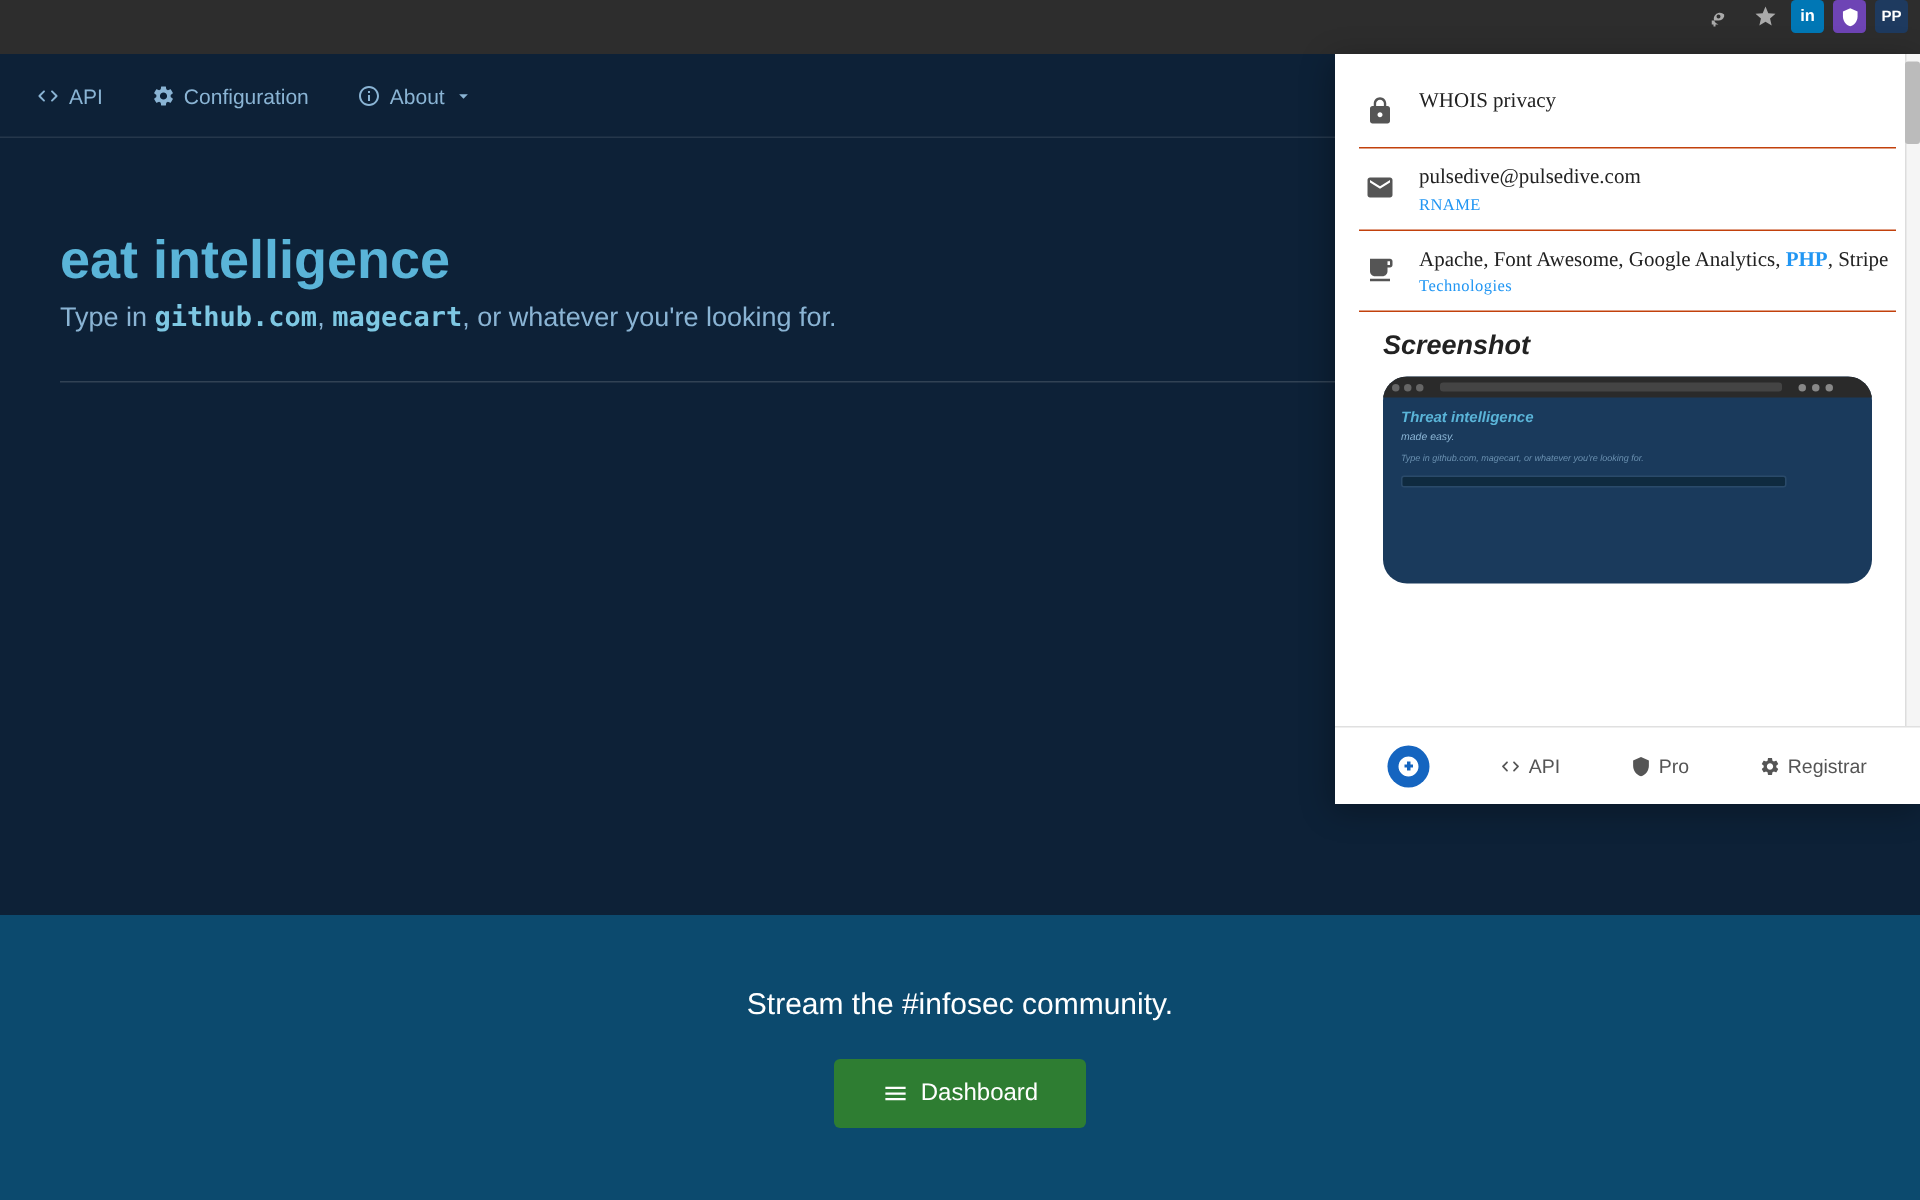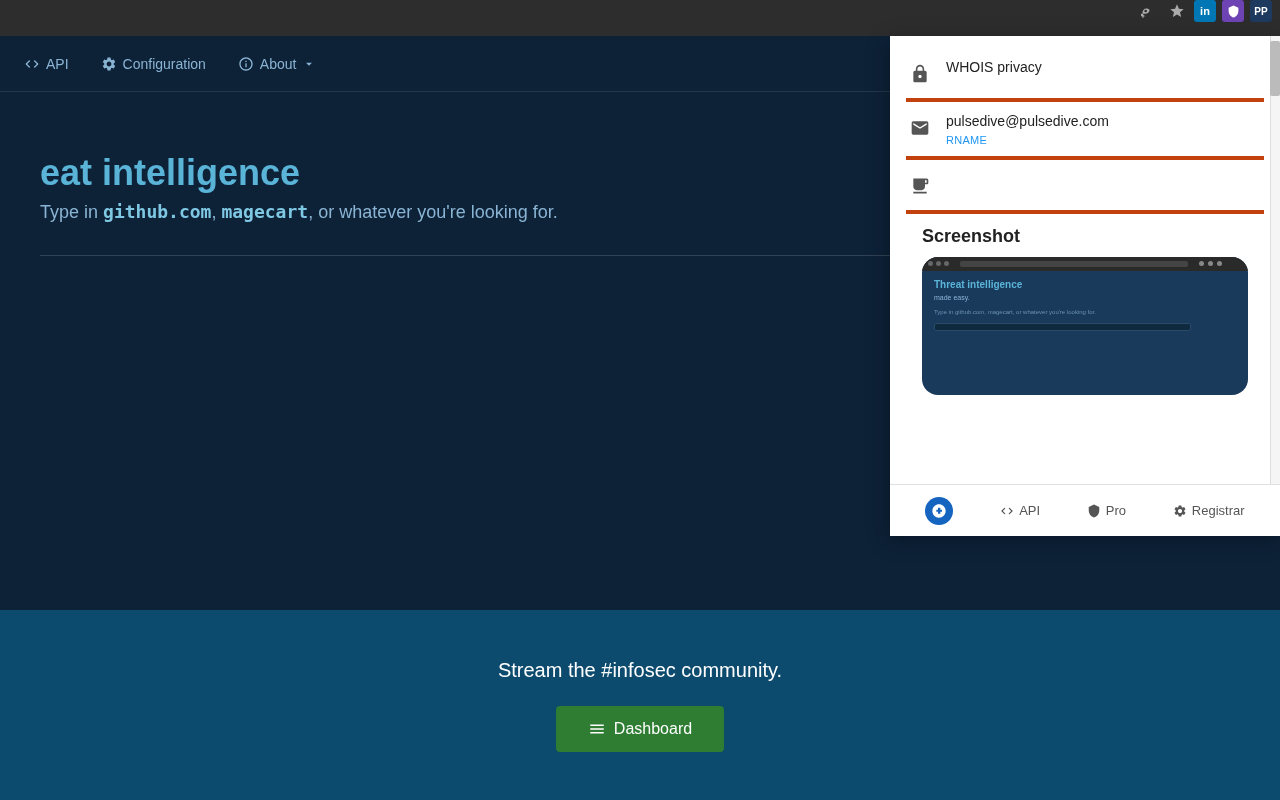--- a/index.html
+++ b/index.html
@@ -115,21 +115,22 @@
 
     .popup-content {
       padding: 12px 16px 0;
     }
 
     .popup-row {
       display: flex;
       align-items: flex-start;
       gap: 12px;
       padding: 10px 0;
-      border-bottom: 4px solid #c2410c;
+      border-bottom: 1px solid #c2410c;
+      font-family: Liberation Serif, serif;
     }
     .popup-row:last-of-type { border-bottom: none; }
 
     .popup-icon {
       width: 28px; height: 28px;
       min-width: 28px;
       display: flex; align-items: center; justify-content: center;
       color: #555;
       font-size: 16px;
       margin-top: 2px;
@@ -146,20 +147,21 @@
       color: #2196F3;
       font-weight: 500;
       letter-spacing: 0.3px;
       margin-top: 2px;
     }
     .popup-sublabel.tech { color: #2196F3; }
 
     
     .screenshot-section {
       padding: 12px 16px 16px;
+      font-style: italic;
     }
     .screenshot-title {
       font-size: 18px;
       font-weight: 600;
       color: #222;
       margin-bottom: 10px;
     }
     .screenshot-img {
       width: 100%;
       height: 138px;
@@ -362,20 +364,24 @@
           <div class="popup-sublabel">RNAME</div>
         </div>
       </div>
 
 
       <div class="popup-row">
         <div class="popup-icon">
           <svg width="20" height="20" viewBox="0 0 24 24" fill="#555">
               <path d="M20 3H4v10c0 2.21 1.79 4 4 4h6c2.21 0 4-1.79 4-4v-3h2c1.11 0 2-.89 2-2V5c0-1.11-.89-2-2-2zm0 5h-2V5h2v3zM4 19h16v2H4z"></path>
             </svg>
+        </div>
+        <div>
+          <div class="popup-label">Apache, Font Awesome, Google Analytics, <span style="color:#2196F3;font-weight:600;">PHP</span>, Stripe</div>
+          <div class="popup-sublabel tech">Technologies</div>
         </div>
       </div>
 
       <div class="screenshot-section">
         <div class="screenshot-title">Screenshot</div>
         <div class="screenshot-img">
           <div class="mini-browser-bar">
             <div class="mini-dot"></div>
             <div class="mini-dot"></div>
             <div class="mini-dot"></div>

